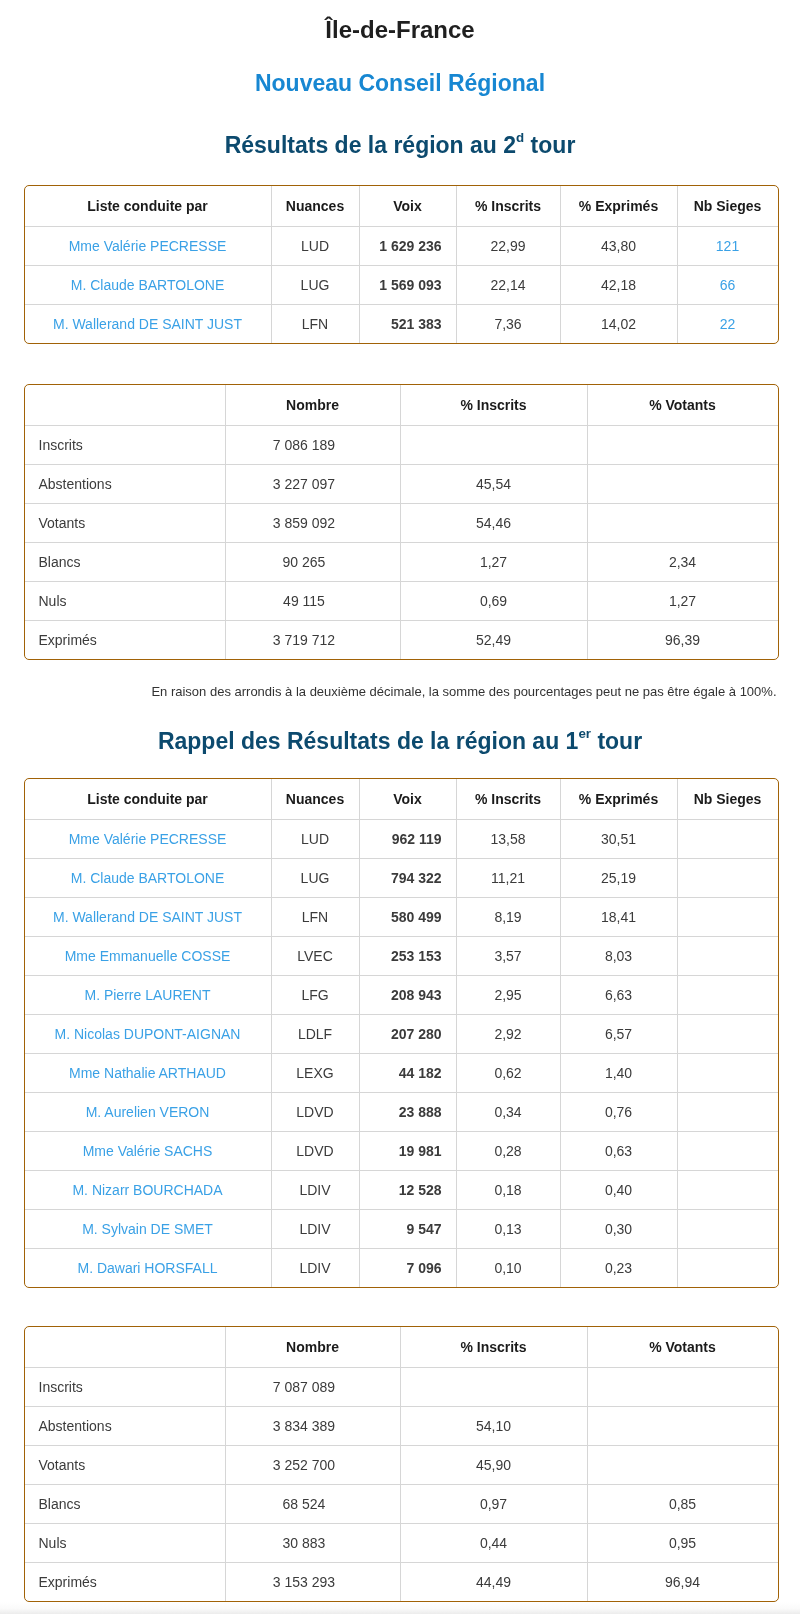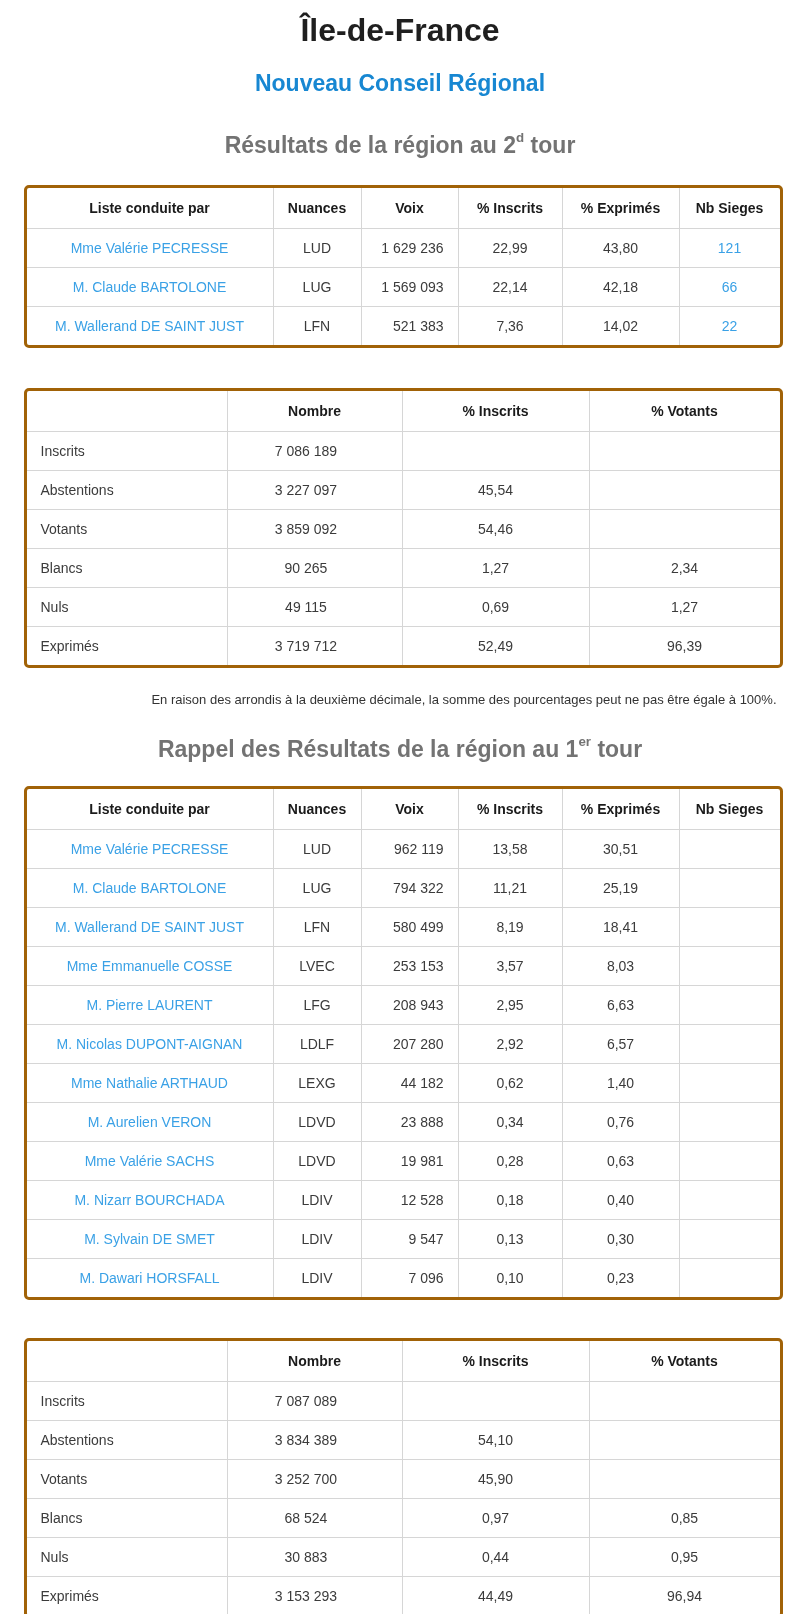--- a/index.html
+++ b/index.html
@@ -9,56 +9,56 @@
     background: #ffffff;
     display: flex;
     flex-direction: column;
     font-family: "Liberation Sans", "DejaVu Sans", sans-serif;
     color: #333333;
     overflow: hidden;
   }
   .content { width: 753px; margin: 0 auto; flex: 0 0 auto; }
 
   .h-region {
-    font-size: 32px; font-weight: bold; text-align: center;
+    font-size: 24px; font-weight: bold; text-align: center;
     color: #1f1f1f; margin: 16px 0 0; line-height: 28px;
   }
   .h-council {
     font-size: 23px; font-weight: bold; text-align: center;
     color: #1787d2; margin: 28px 0 0; line-height: 22px;
   }
   .h-round {
     font-size: 23px; font-weight: bold; text-align: center;
-    color: #737373; margin: 32px 0 26px; line-height: 28px;
+    color: #0c4a6e; margin: 32px 0 26px; line-height: 28px;
   }
   .h-round sup { font-size: 0.58em; position: relative; top: -0.15em; }
   .h-round.second { margin: 12px 0 24px; }
 
   table {
     width: 753px;
     border-collapse: separate;
     border-spacing: 0;
-    border: 3px solid #a16207;
+    border: 1px solid #a16207;
     border-radius: 5px;
     font-size: 14px;
     table-layout: fixed;
   }
   th, td {
     border-right: 1px solid #d6d6d6;
     border-bottom: 1px solid #d6d6d6;
     overflow: hidden;
     white-space: nowrap;
   }
   th:last-child, td:last-child { border-right: none; }
   tbody tr:last-child td { border-bottom: none; }
   th { height: 38px; font-weight: bold; text-align: center; color: #1b1b1b; }
   td { height: 36px; color: #3b3b3b; }
   .ac { text-align: center; }
   .al { text-align: left; padding-left: 14px; }
-  .ar { text-align: right; padding-right: 14px; }
+  .ar { text-align: right; padding-right: 14px; font-weight: bold; }
   .ar-wide { text-align: center; padding-right: 18px; }
   a.link { color: #3aa1e6; text-decoration: none; cursor: pointer; text-align: right; }
 
   .stats-table { margin-top: 40px; }
   .round1-stats { margin-top: 38px; }
 
   .note {
     text-align: right; font-size: 13px; color: #333333;
     margin: 24px 0 22px; line-height: 16px;
   }

